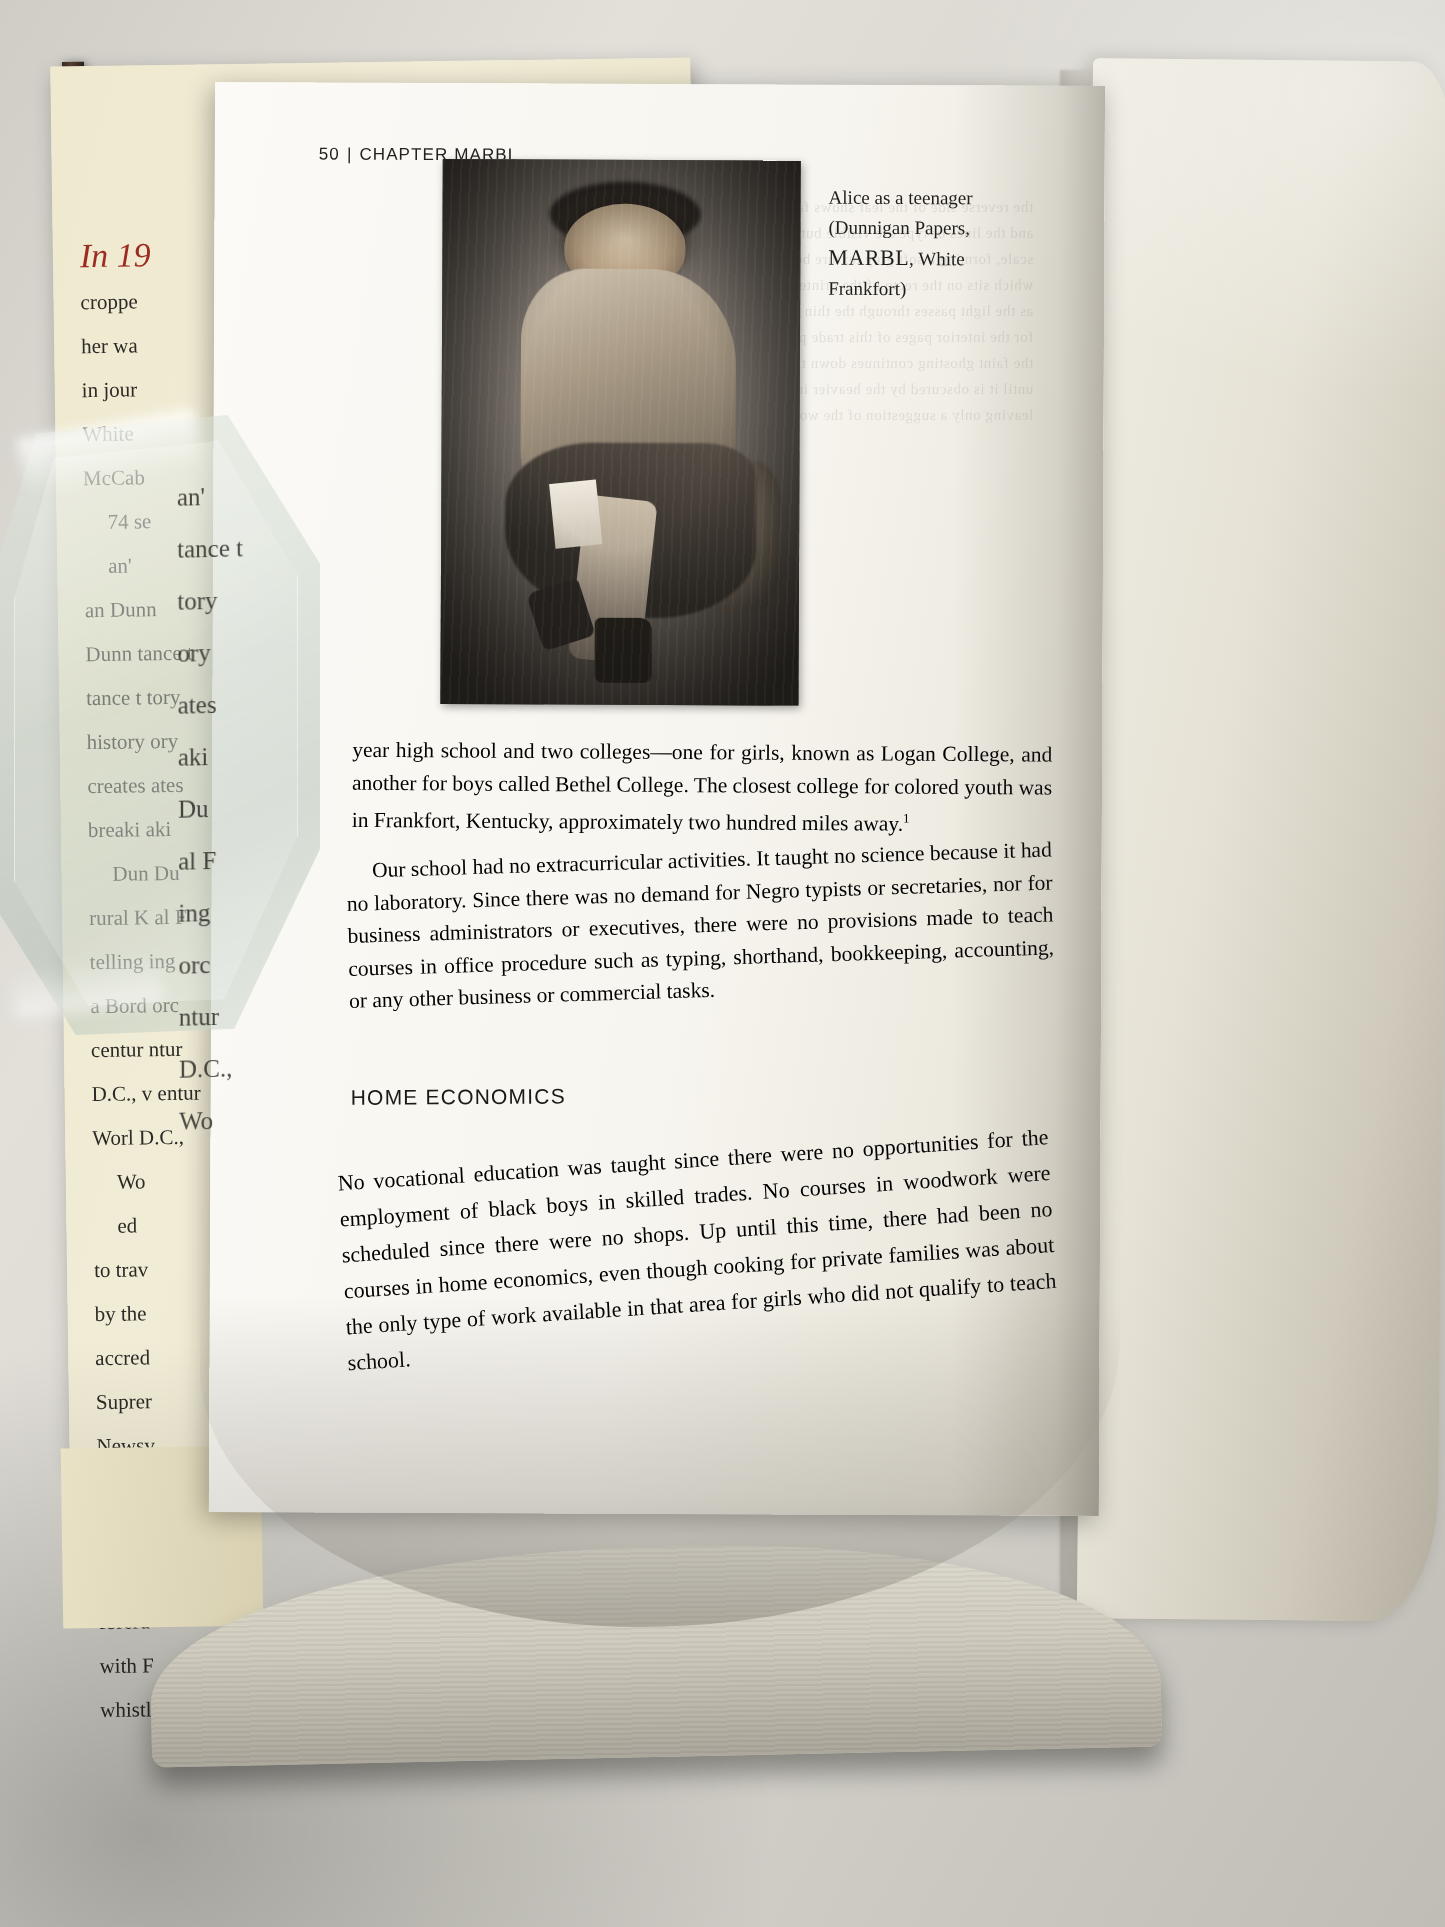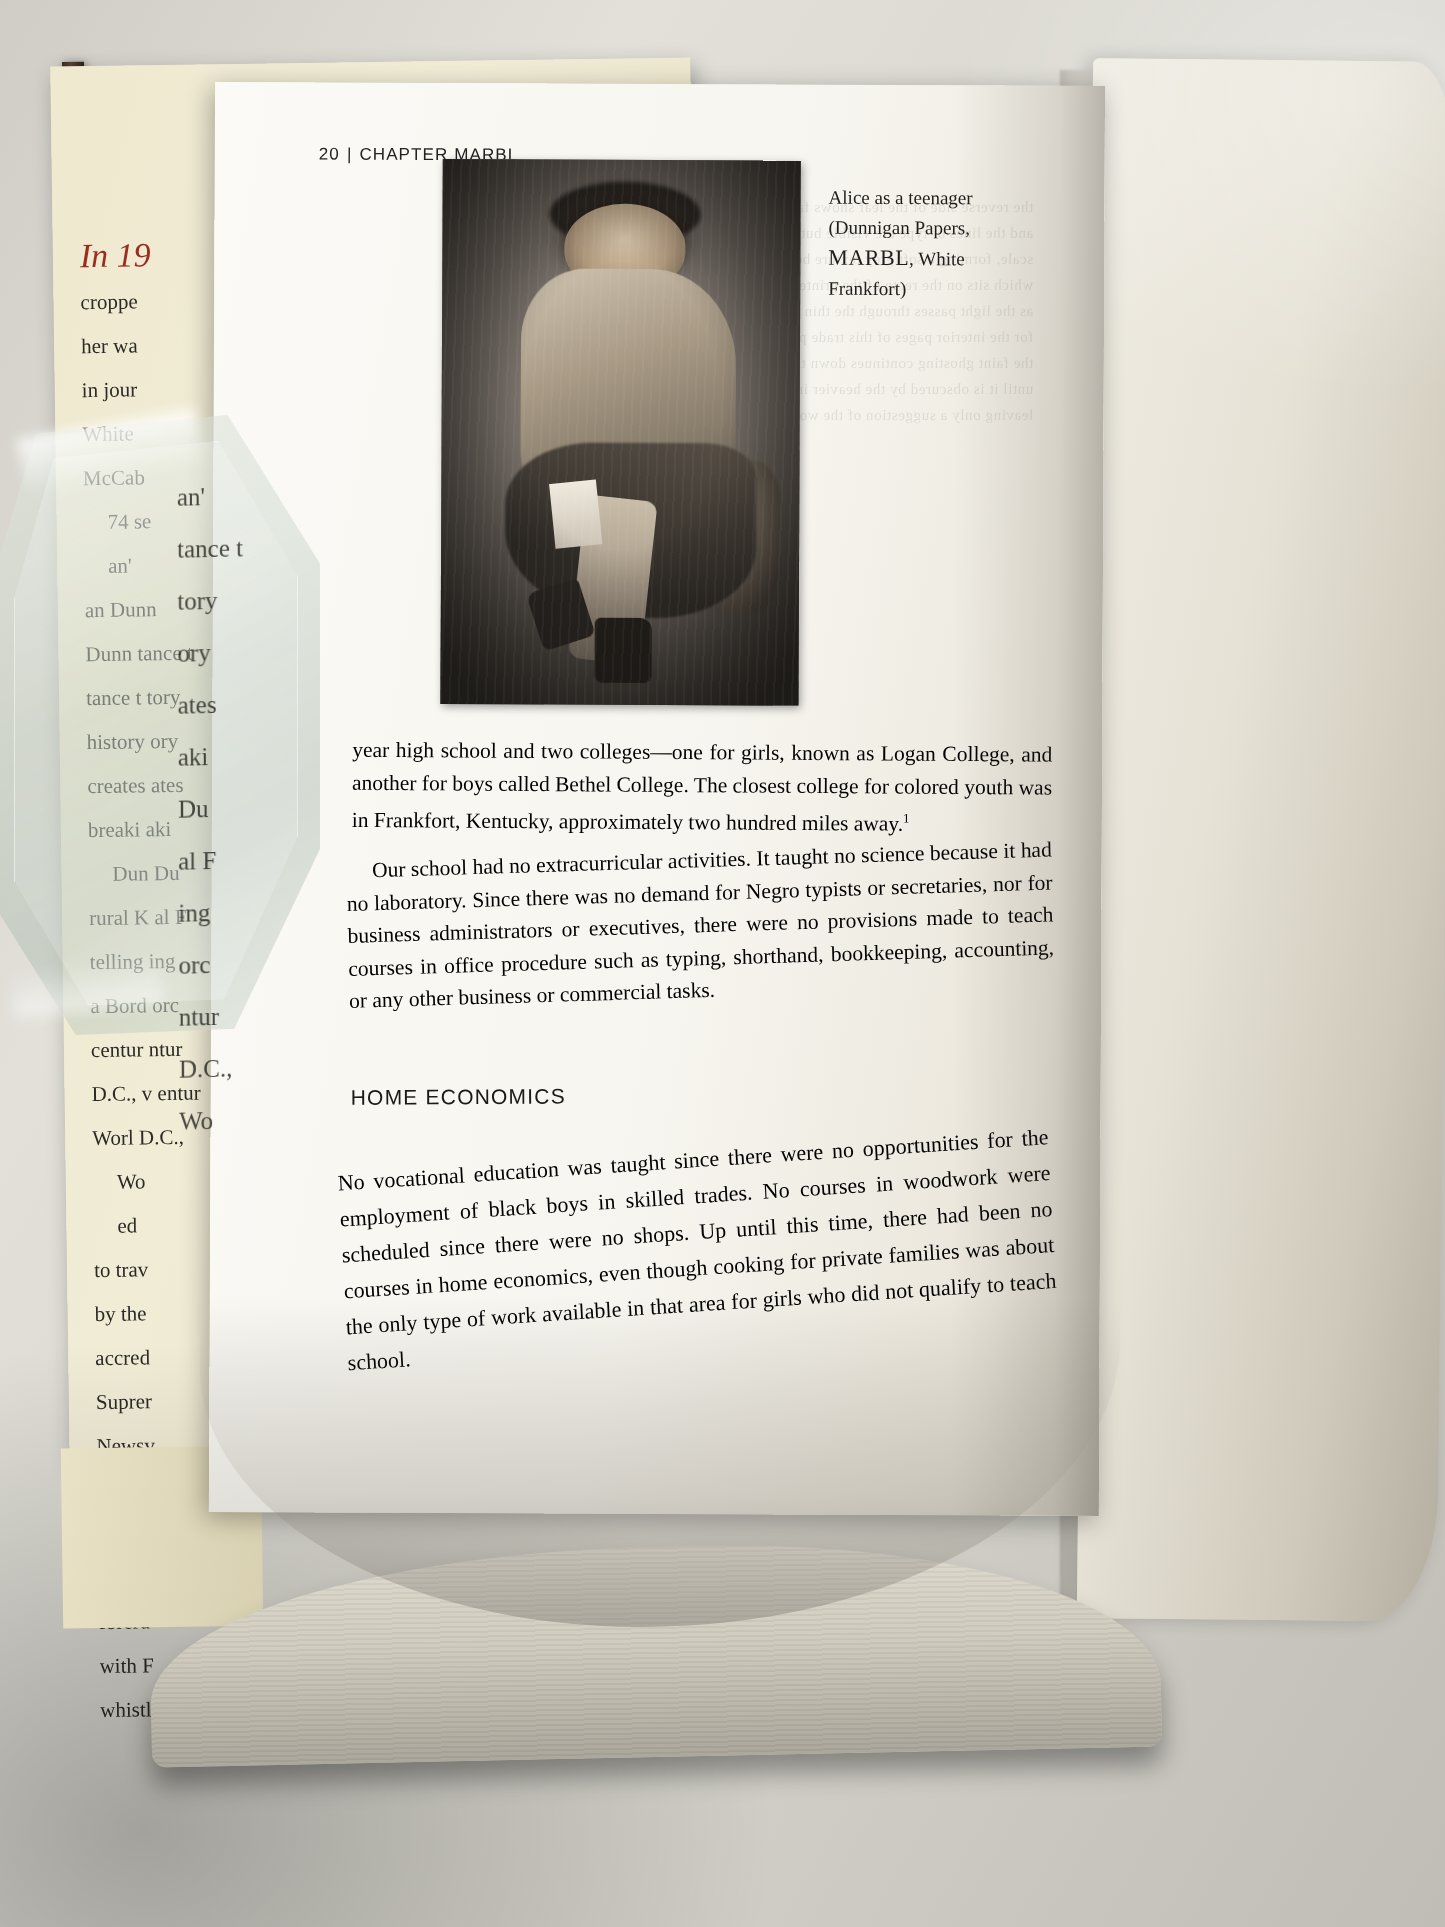--- a/index.html
+++ b/index.html
@@ -432,21 +432,21 @@
       <div>scale, forming a soft grey texture behind the photograph</div>
       <div>which sits on the recto of the printed sheet of the book</div>
       <div>as the light passes through the thin uncoated stock used</div>
       <div>for the interior pages of this trade paperback edition</div>
       <div>the faint ghosting continues down the column of text</div>
       <div>until it is obscured by the heavier ink of the main page</div>
       <div>leaving only a suggestion of the words on the other side</div>
     </div>
 
     <div class="folio">
-      <span>20</span><span class="sep">|</span><span>CHAPTER MARBL</span>
+      <span>50</span><span class="sep">|</span><span>CHAPTER MARBL</span>
     </div>
 
     <div class="photo-wrap">
       <div class="photo">
         <div class="chair"></div>
         <div class="hair"></div>
         <div class="figure"></div>
         <div class="body"></div>
         <div class="skirt"></div>
         <div class="legs"></div>

